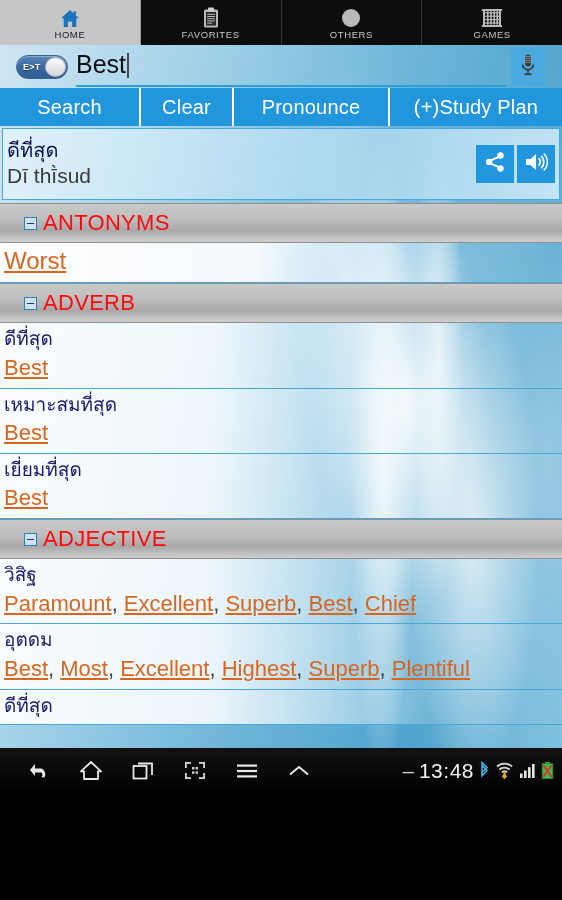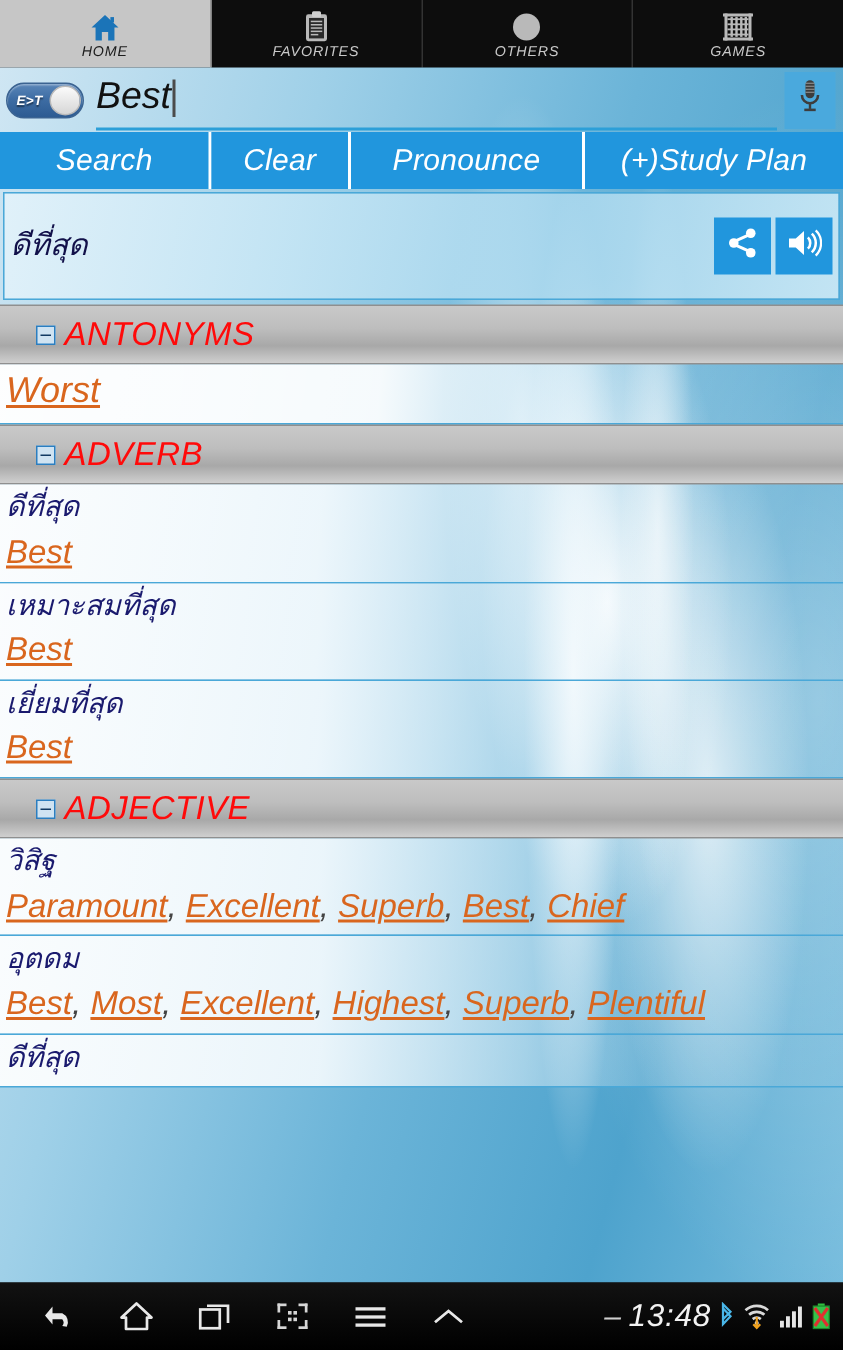--- a/index.html
+++ b/index.html
@@ -1,21 +1,21 @@
 <!DOCTYPE html>
 <html><head>
 <meta charset="utf-8">
 <style>
   * { box-sizing: border-box; margin:0; padding:0; }
   html,body{
     width:562px; height:900px; overflow:hidden;
     font-family:"Liberation Sans", sans-serif;
     background:#000;
   }
-  #app{ position:relative; width:562px; height:900px; overflow:hidden;font-style:italic; }
+  #app{ position:relative; width:562px; height:793px; overflow:hidden; }
 
   
   .tabbar{ display:flex; height:45px; background:#0d0d0d; }
   .tab{
     flex:1; display:flex; flex-direction:column; align-items:center;
     justify-content:center; gap:1px;
     border-right:1px solid #333; position:relative; cursor:pointer;
   }
   .tab:last-child{ border-right:none; }
   .tab.active{ background:#c6c6c6; border-right:1px solid #9a9a9a; }
@@ -37,21 +37,21 @@
     content:""; position:absolute; inset:0;
     background:
       radial-gradient(ellipse 60px 600px at 68% 50%, rgba(255,255,255,.9) 0%, rgba(255,255,255,0) 55%),
       radial-gradient(ellipse 42px 430px at 78% 38%, rgba(255,255,255,.6) 0%, rgba(255,255,255,0) 58%);
     pointer-events:none;
   }
 
   
   .searchrow{
     position:relative; height:43px; display:flex; align-items:center;
-    padding:0 4px; z-index:3;
+    padding:0 16px; z-index:3;
   }
   .toggle{
     width:52px; height:24px; border-radius:12px; flex:0 0 auto;
     background:linear-gradient(180deg,#5a86b8 0%,#3e6da4 45%,#2d5b92 100%);
     border:1px solid #3b6391; position:relative; display:flex; align-items:center;
     box-shadow:inset 0 1px 1px rgba(255,255,255,.35);
     cursor:pointer;
   }
   .toggle .tg-text{
     color:#fff; font-size:9px; font-weight:bold; margin-left:6px; letter-spacing:.2px;
@@ -253,20 +253,21 @@
     <div class="btnrow">
       <div class="abtn" style="flex:0 0 141px">Search</div>
       <div class="abtn" style="flex:0 0 93px">Clear</div>
       <div class="abtn" style="flex:0 0 156px">Pronounce</div>
       <div class="abtn" style="flex:1">(+)Study Plan</div>
     </div>
 
     <div class="headpanel">
       <div class="words">
         <div class="thai">ดีที่สุด</div>
+        <div class="translit">Dī thī̀sud</div>
       </div>
       <div class="headacts">
         <div class="sqbtn">
           <span>
             <svg width="22" height="22" viewBox="0 0 22 22">
               <circle cx="16.5" cy="4.5" r="3.2" fill="#fff"></circle>
               <circle cx="5.2" cy="11" r="3.2" fill="#fff"></circle>
               <circle cx="16.5" cy="17.5" r="3.2" fill="#fff"></circle>
               <line x1="6.4" y1="9.6" x2="15.3" y2="5.6" stroke="#fff" stroke-width="1.9"></line>
               <line x1="6.4" y1="12.4" x2="15.3" y2="16.4" stroke="#fff" stroke-width="1.9"></line>

